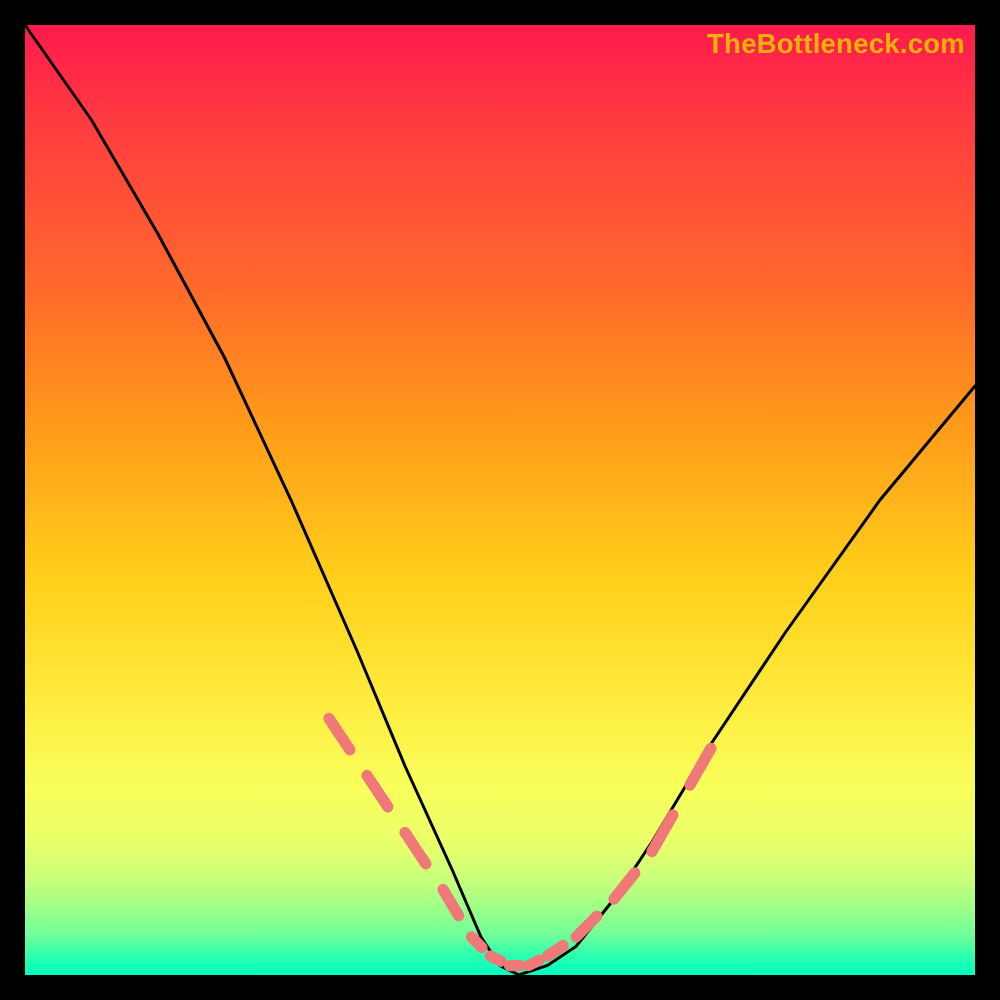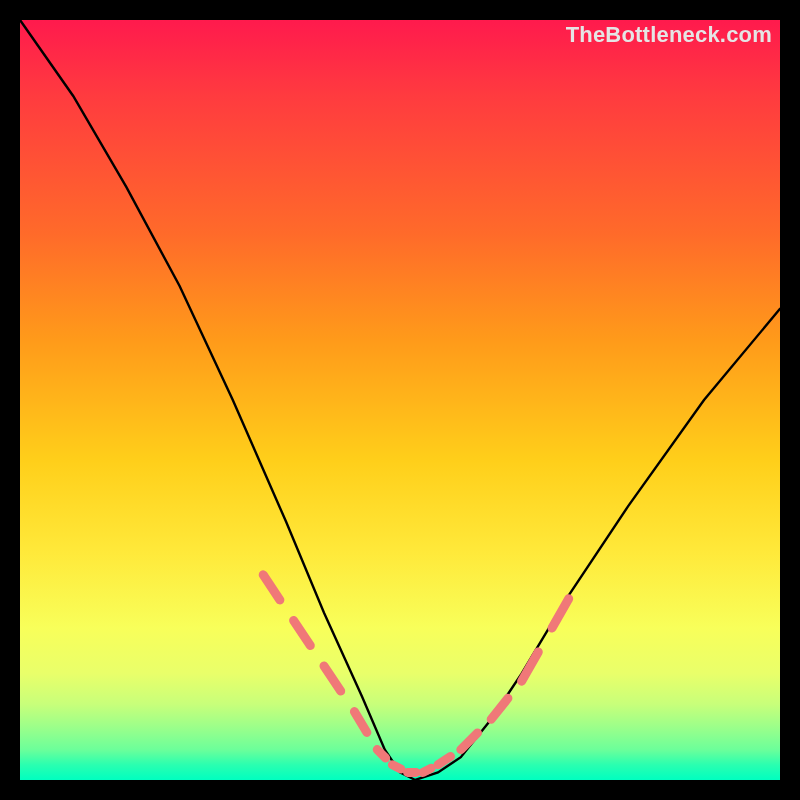--- a/index.html
+++ b/index.html
@@ -39,21 +39,21 @@
       #9cff8a 93%,
       #6cff9a 96%,
       #2affb0 98%,
       #00ffc0 100%
     );
   }
   .watermark {
     position: absolute;
     top: 2px;
     right: 8px;
-    color: #e5e5e5;
+    color: #eab308;
     font-size: 22px;
     font-weight: 600;
     letter-spacing: 0.2px;
     user-select: none;
   }
   svg.curve {
     position: absolute;
     left: 0;
     top: 0;
     width: 760px;

